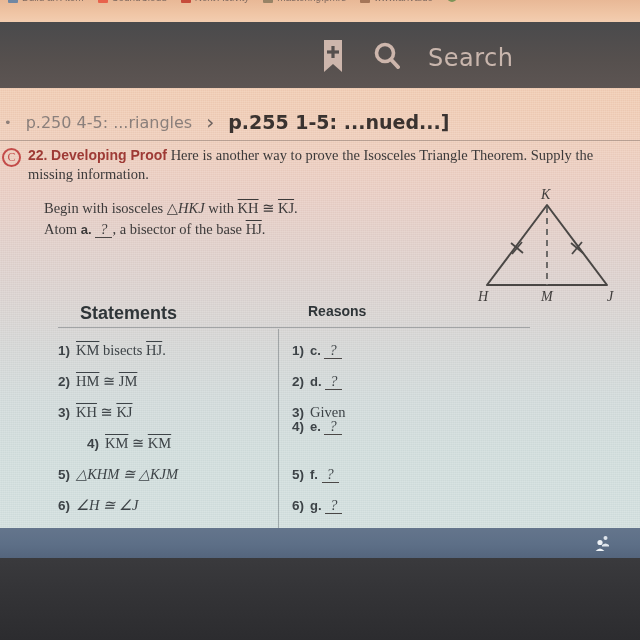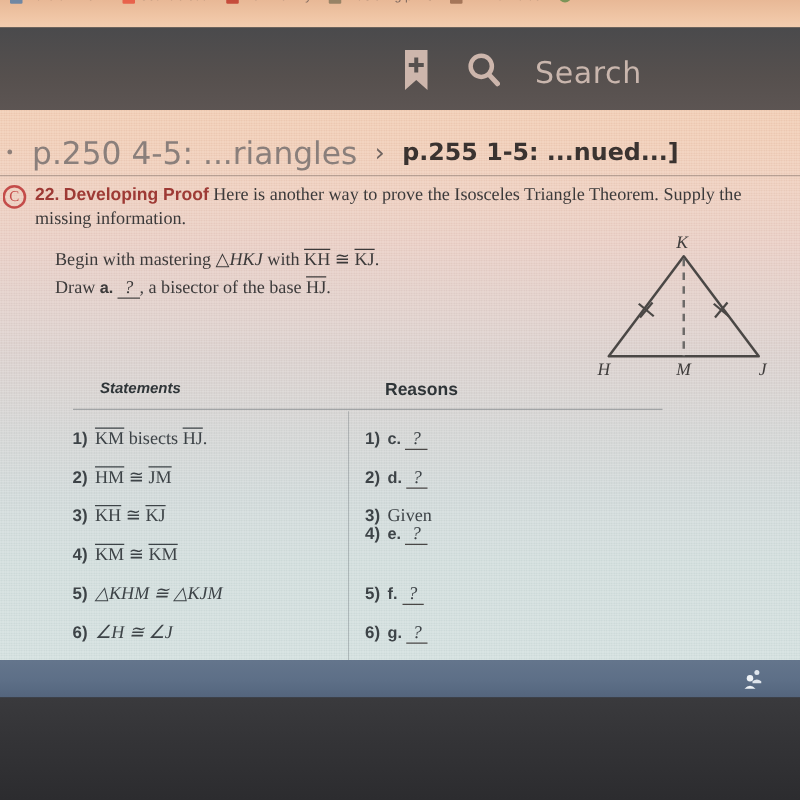--- a/index.html
+++ b/index.html
@@ -131,21 +131,21 @@
     box-sizing: border-box;
     z-index: 3;
     font-family: "DejaVu Sans", sans-serif;
   }
   #crumb-dot {
     color: #8d7f79;
     font-size: 13px;
     margin-left: 2px;
   }
   #crumb-prev {
-    font-size: 25px;
+    font-size: 16px;
     color: #8a7f7b;
     white-space: nowrap;
     filter: blur(.25px);
   }
   #crumb-sep {
     font-size: 20px;
     color: #6e635f;
   }
   #crumb-current {
     font-size: 19px;
@@ -242,23 +242,22 @@
     z-index: 3;
     font-family: "Liberation Serif", serif;
     color: #3d4347;
     filter: blur(.18px);
   }
   #th-statements {
     position: absolute;
     left: 80px; top: 0;
     font-family: "Liberation Sans", sans-serif;
     font-weight: bold;
-    font-size: 12px;
+    font-size: 18px;
     color: #2f3538;
-    font-style: italic;
   }
   #th-reasons {
     position: absolute;
     left: 308px; top: 0;
     font-family: "Liberation Sans", sans-serif;
     font-weight: bold;
     font-size: 14px;
     color: #2f3538;
   }
   #rule-top {
@@ -394,26 +393,26 @@
       <div id="copyright-badge">C</div>
 
       <div id="prob-head">
         <span id="prob-num">22.</span>
         <span id="prob-bold">Developing Proof</span>
         <span>Here is another way to prove the Isosceles Triangle Theorem. Supply the missing information.</span>
       </div>
 
       <div id="prob-setup">
         <div>
-          <span>Begin with mastering △</span><span class="it">HKJ</span><span> with </span><span class="ov">KH</span>
+          <span>Begin with isosceles △</span><span class="it">HKJ</span><span> with </span><span class="ov">KH</span>
           <span>≅</span>
           <span class="ov">KJ</span>.
         </div>
         <div>
-          <span>Draw </span><span class="alpha">a.</span>
+          <span>Atom </span><span class="alpha">a.</span>
           <span class="blank">?</span><span>, a bisector of the base </span><span class="ov">HJ</span>.
         </div>
       </div>
 
       <div id="prob-given">
       </div>
     </div>
 
     <div id="figure">
       <svg width="180" height="110" viewBox="0 0 180 110">
@@ -442,21 +441,21 @@
 
       <div class="prow stmt" style="top:34px;">
         <span class="pnum">1)</span><span class="ov">KM</span><span> bisects </span><span class="ov">HJ</span><span>.</span>
       </div>
       <div class="prow stmt" style="top:65px;">
         <span class="pnum">2)</span><span class="ov">HM</span><span> ≅ </span><span class="ov">JM</span>
       </div>
       <div class="prow stmt" style="top:96px;">
         <span class="pnum">3)</span><span class="ov">KH</span><span> ≅ </span><span class="ov">KJ</span>
       </div>
-      <div class="prow stmt" style="top:127px;">
+      <div class="prow stmt" style="top:127px;margin-left:29px;">
         <span class="pnum">4)</span><span class="ov">KM</span><span> ≅ </span><span class="ov">KM</span>
       </div>
       <div class="prow stmt it" style="top:158px;">
         <span class="pnum" style="font-style:normal;">5)</span><span>△KHM ≅ △KJM</span>
       </div>
       <div class="prow stmt it" style="top:189px;">
         <span class="pnum" style="font-style:normal;">6)</span><span>∠H ≅ ∠J</span>
       </div>
 
       <div class="prow rsn" style="top:34px;">

